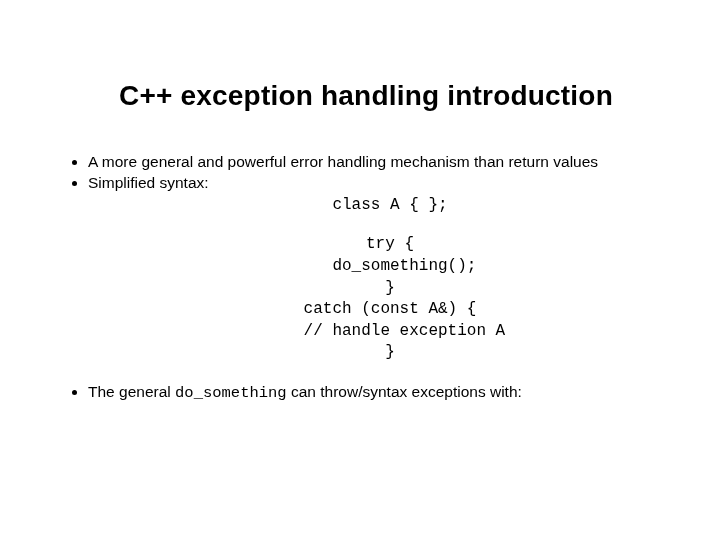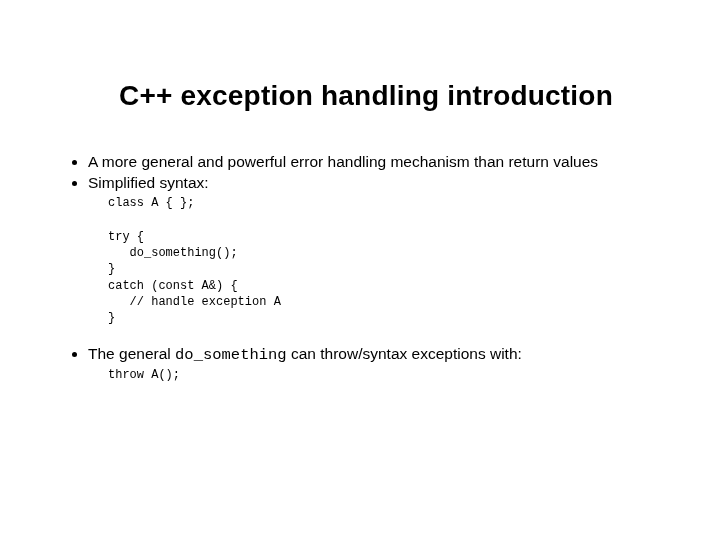--- a/index.html
+++ b/index.html
@@ -29,24 +29,25 @@
     margin: 0;
     padding: 0 0 0 28px;
     font-size: 15.5px;
     line-height: 1.25;
   }
   ul.outer > li {
     margin: 0 0 2px 0;
   }
   .code-block {
     font-family: "Courier New", Courier, monospace;
-    font-size: 12px;
+    font-size: 16px;
     line-height: 1.35;
     white-space: pre;
     margin: 2px 0 18px 20px;
+    text-align: center;
   }
   .inline-code {
     font-family: "Courier New", Courier, monospace;
   }
 </style>
 </head>
 <body>
 
 <div class="slide">
 
@@ -64,18 +65,17 @@
       <div class="code-block">try {
    do_something();
 }
 catch (const A&amp;) {
    // handle exception A
 }</div>
     </li>
 
     <li>
       <span>The general </span><span class="inline-code">do_something</span><span> can throw/syntax exceptions with:</span>
-      <div class="code-block">throw A();</div>
     </li>
 
   </ul>
 
 </div>
 
 </body></html>

